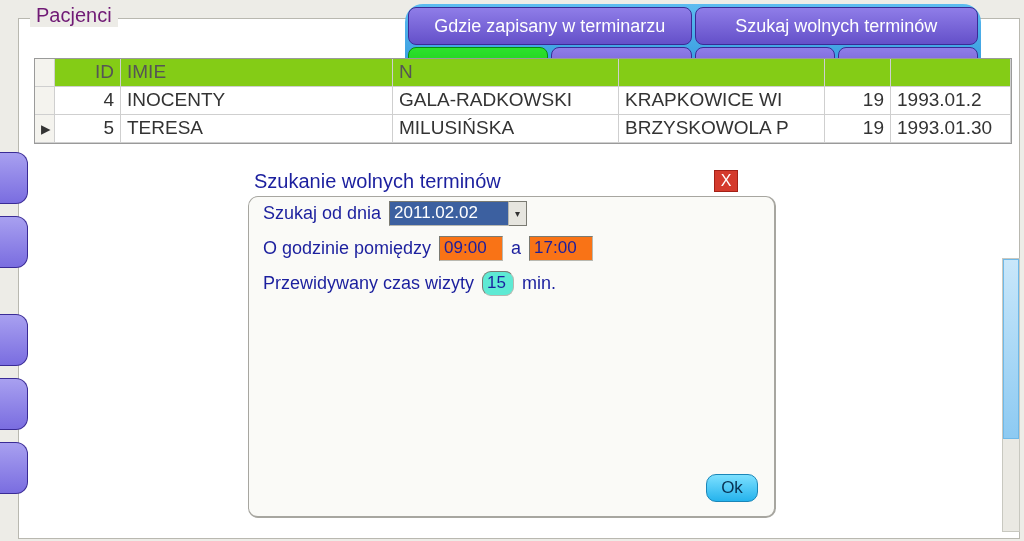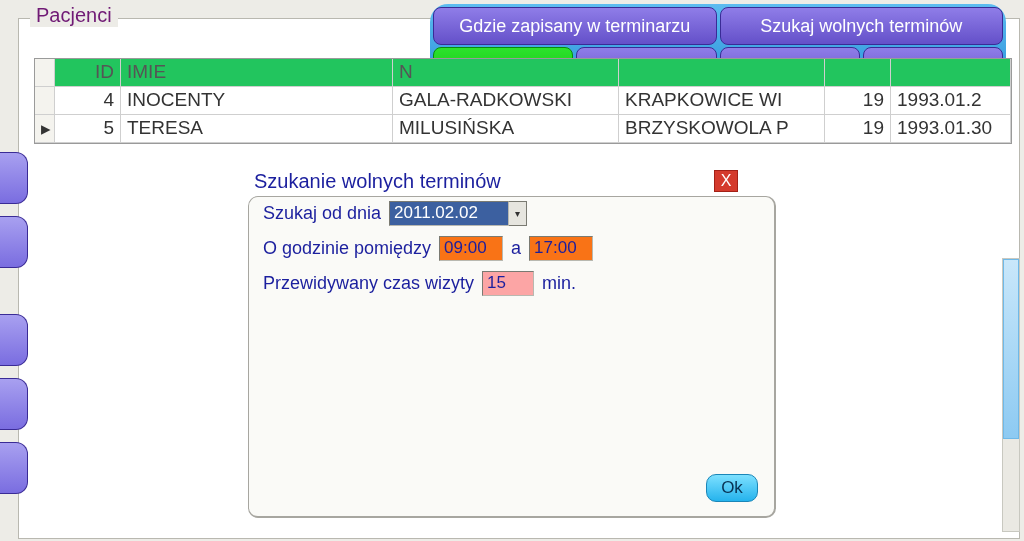--- a/index.html
+++ b/index.html
@@ -24,21 +24,21 @@
     left: 30px; top: 4px;
     background: #edece7;
     padding: 0 6px;
     color: #701a75;
     font-size: 20px;
   }
 
   
   .topbar {
     position: absolute;
-    top: 4px; left: 430px;
+    top: 4px; left: 405px;
     width: 576px;
     background: #3aa4e0;
     background: linear-gradient(#5dbcf0, #2a92d9);
     border-radius: 18px;
     padding: 3px;
     display: flex; flex-direction: column; gap: 2px;
   }
   .topbar-row { display: flex; gap: 3px; }
   .tbtn {
     flex: 1;
@@ -80,21 +80,21 @@
   }
 
   
   .grid {
     position: absolute;
     left: 34px; right: 12px; top: 58px;
     border: 1px solid #9a9a9a;
     background: #fff;
   }
   .grow { display: flex; height: 28px; }
-  .grow.header { background: #22c55e; }
+  .grow.header { background: #84cc16; }
   .gcell {
     border-right: 1px solid #cfcfcf;
     border-bottom: 1px solid #cfcfcf;
     padding: 2px 6px;
     font-size: 19px;
     color: #333;
     white-space: nowrap; overflow: hidden;
   }
   .gcell.h { color: #555; }
   .c-mark { width: 20px; text-align: center; background:#f4f3ee;}
@@ -158,21 +158,21 @@
     background: #fff;
     height: 25px;
     font-size: 17px;
     padding: 1px 4px;
     color: #fff;
   }
   .dateinput { width: 120px; background:#3c60a0; color:#fff; }
   .dateinput-wrap { display:inline-flex; }
   .datebtn { width: 18px; height:25px; background:#e6e5df; border:1px solid #7a7a72; border-left:none; cursor:pointer; display:flex;align-items:center;justify-content:center;font-size:10px;color:#333;}
   .timeinput { width: 64px; color:#1b1f9e; background:#f97316;}
-  .numinput { width: 52px; color:#1b1f9e; background:#fca5a5; text-align:left;}
+  .numinput { width: 32px; color:#1b1f9e; background:#5eead4; text-align:left;border-radius:9px;}
   .okbtn {
     position: absolute;
     right: 16px; bottom: 14px;
     width: 52px; height: 28px;
     background: linear-gradient(#7de0ff, #25b3ed);
     border: 1px solid #1a86b8;
     border-radius: 10px;
     color: #083253;
     font-size: 17px;
     cursor: pointer;

